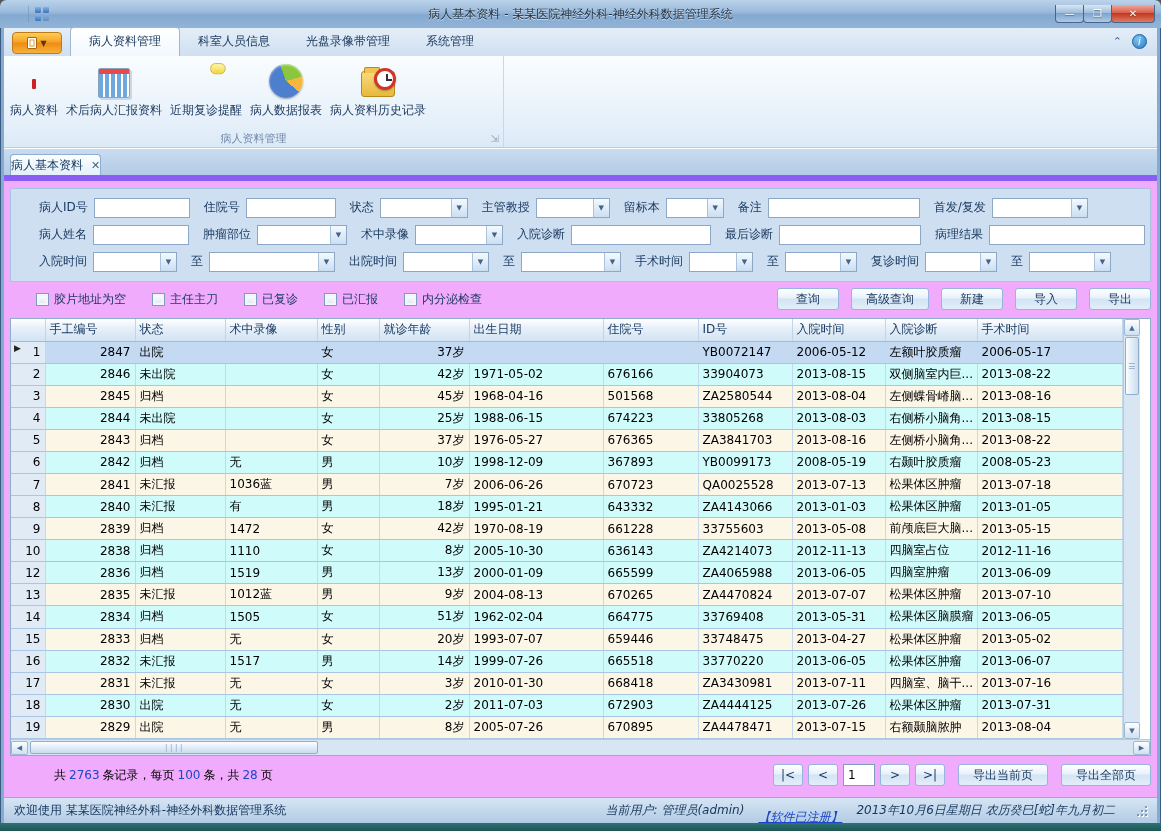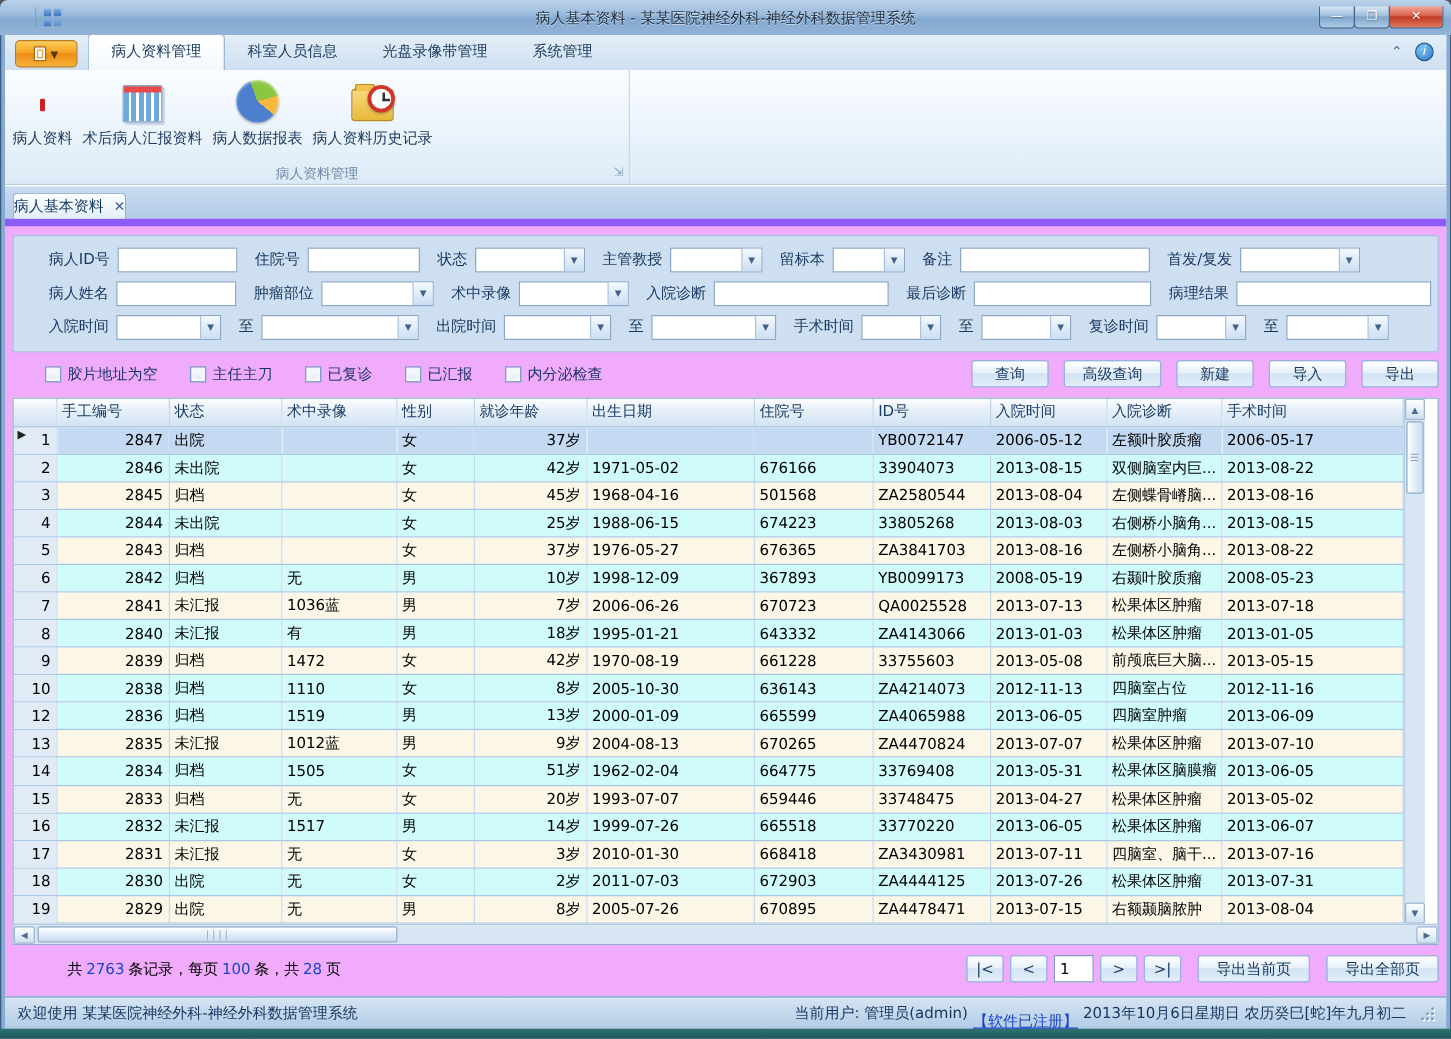--- a/index.html
+++ b/index.html
@@ -141,21 +141,21 @@
   .recinfo { margin-left:44px; color:#000; }
   .recinfo b { color:#1B46C8; font-weight:normal; padding:0 3px; }
   .pag { margin-left:auto; display:flex; align-items:center; gap:5px; }
   .pbtn { width:30px; height:22px; padding:0; min-width:0; margin:0; }
   .pinput { width:32px; height:22px; border:1px solid #7E9CBE; padding:0 4px; font-size:12px; }
   .expbtn { margin:0 0 0 8px; }
 
   
   .statusbar { margin:0 4px; height:26px; background:linear-gradient(#D6E5F4,#B2CBE4); border-top:1px solid #8FB0D0;
     display:flex; align-items:center; padding:0 10px; color:#17365D; }
-  .sb-right { margin-left:auto; display:flex; align-items:center; gap:4px; }
+  .sb-right { margin-left:auto; display:flex; align-items:center; gap:14px;font-style:italic; }
   .reg { color:#1B46C8; text-decoration:underline;margin-top:14px; }
   .grip { width:10px; height:10px; margin-left:8px; position:relative; }
   .grip i { position:absolute; width:2px; height:2px; background:#7E9ABA; box-shadow:1px 1px 0 #fff; }
   .grip i:nth-child(1){ right:0; bottom:0; } .grip i:nth-child(2){ right:4px; bottom:0; }
   .grip i:nth-child(3){ right:0; bottom:4px; } .grip i:nth-child(4){ right:8px; bottom:0; }
   .grip i:nth-child(5){ right:0; bottom:8px; } .grip i:nth-child(6){ right:4px; bottom:4px; }
   .tealstrip { height:8px; background:linear-gradient(#2F7272,#1E5555); }
 </style>
 </head>
 <body>
@@ -211,20 +211,26 @@
             <span class="ic">
               <span class="person"><span class="head"></span><span class="body"></span><span class="tie"></span></span>
             </span>
             <span class="lb">病人资料</span>
           </div>
           <div class="bigbtn">
             <span class="ic">
                 <span class="cal"></span>
               </span>
             <span class="lb">术后病人汇报资料</span>
+          </div>
+          <div class="bigbtn">
+            <span class="ic">
+              <span class="person" style="transform:scale(.85);"><span class="head"></span><span class="body"></span><span class="bubble"></span></span>
+            </span>
+            <span class="lb">近期复诊提醒</span>
           </div>
           <div class="bigbtn">
             <span class="ic">
                 <span class="pie"></span>
               </span>
             <span class="lb">病人数据报表</span>
           </div>
           <div class="bigbtn">
             <span class="ic">
               <span class="folder">

